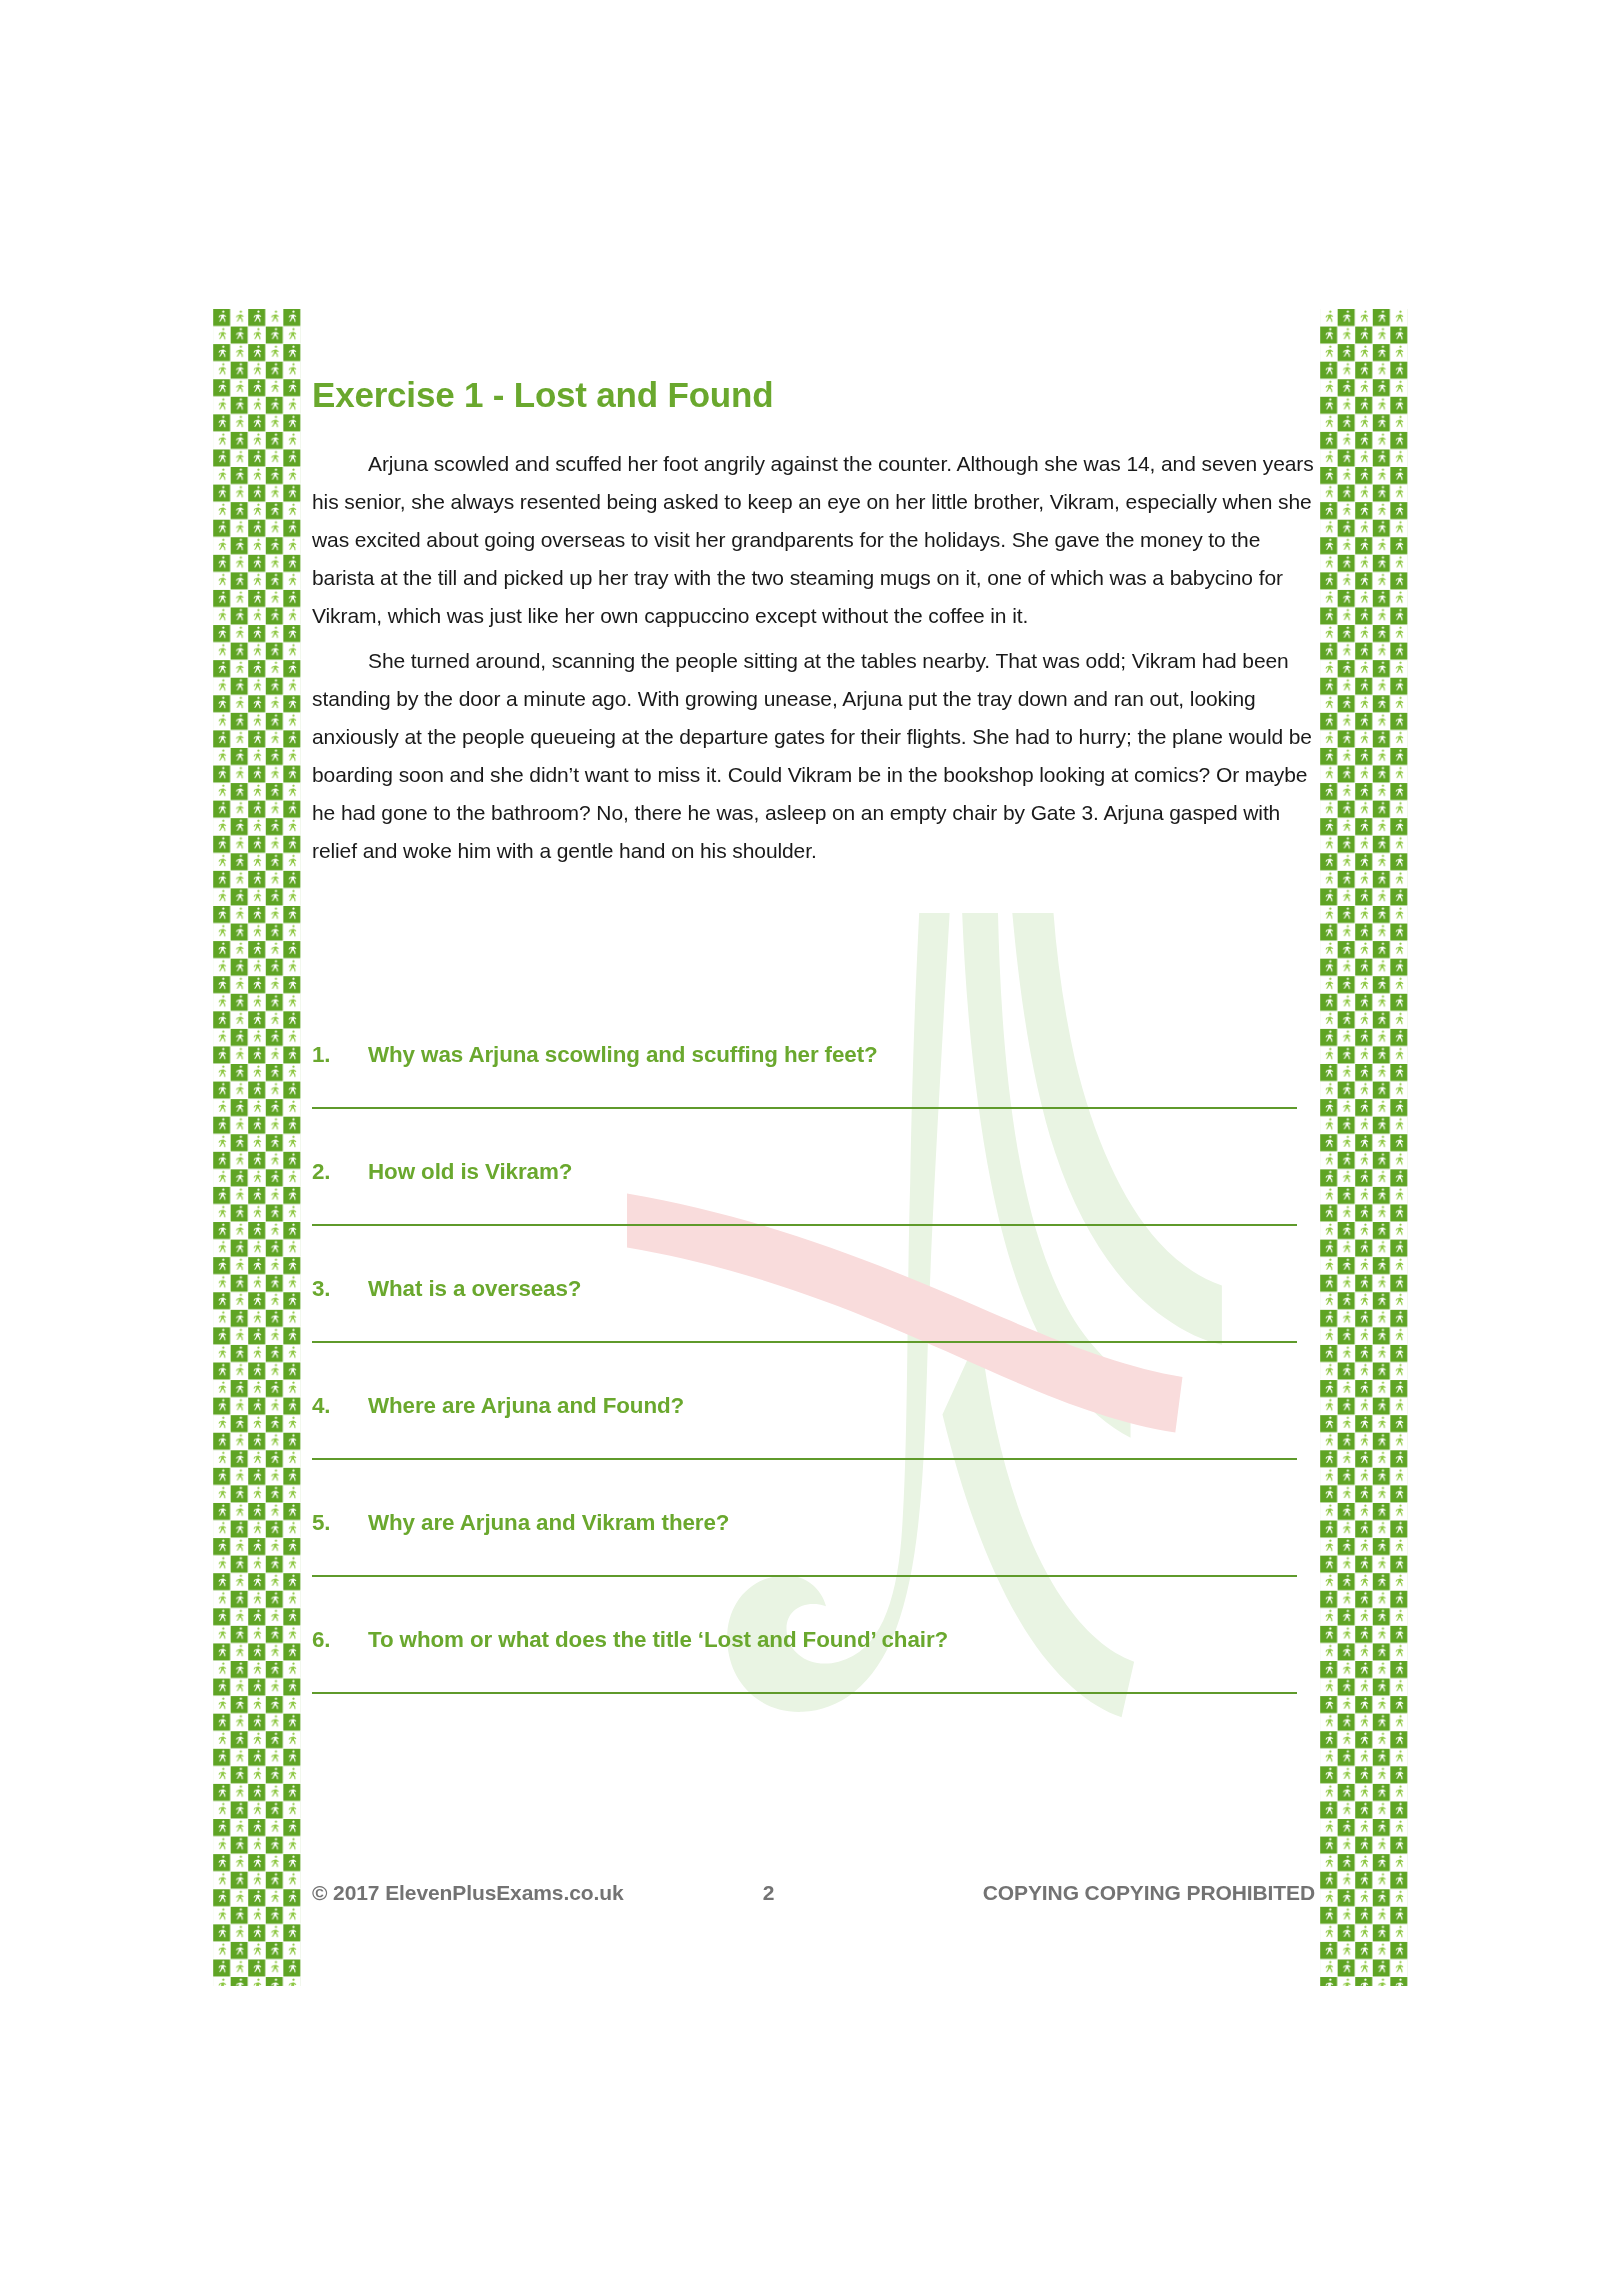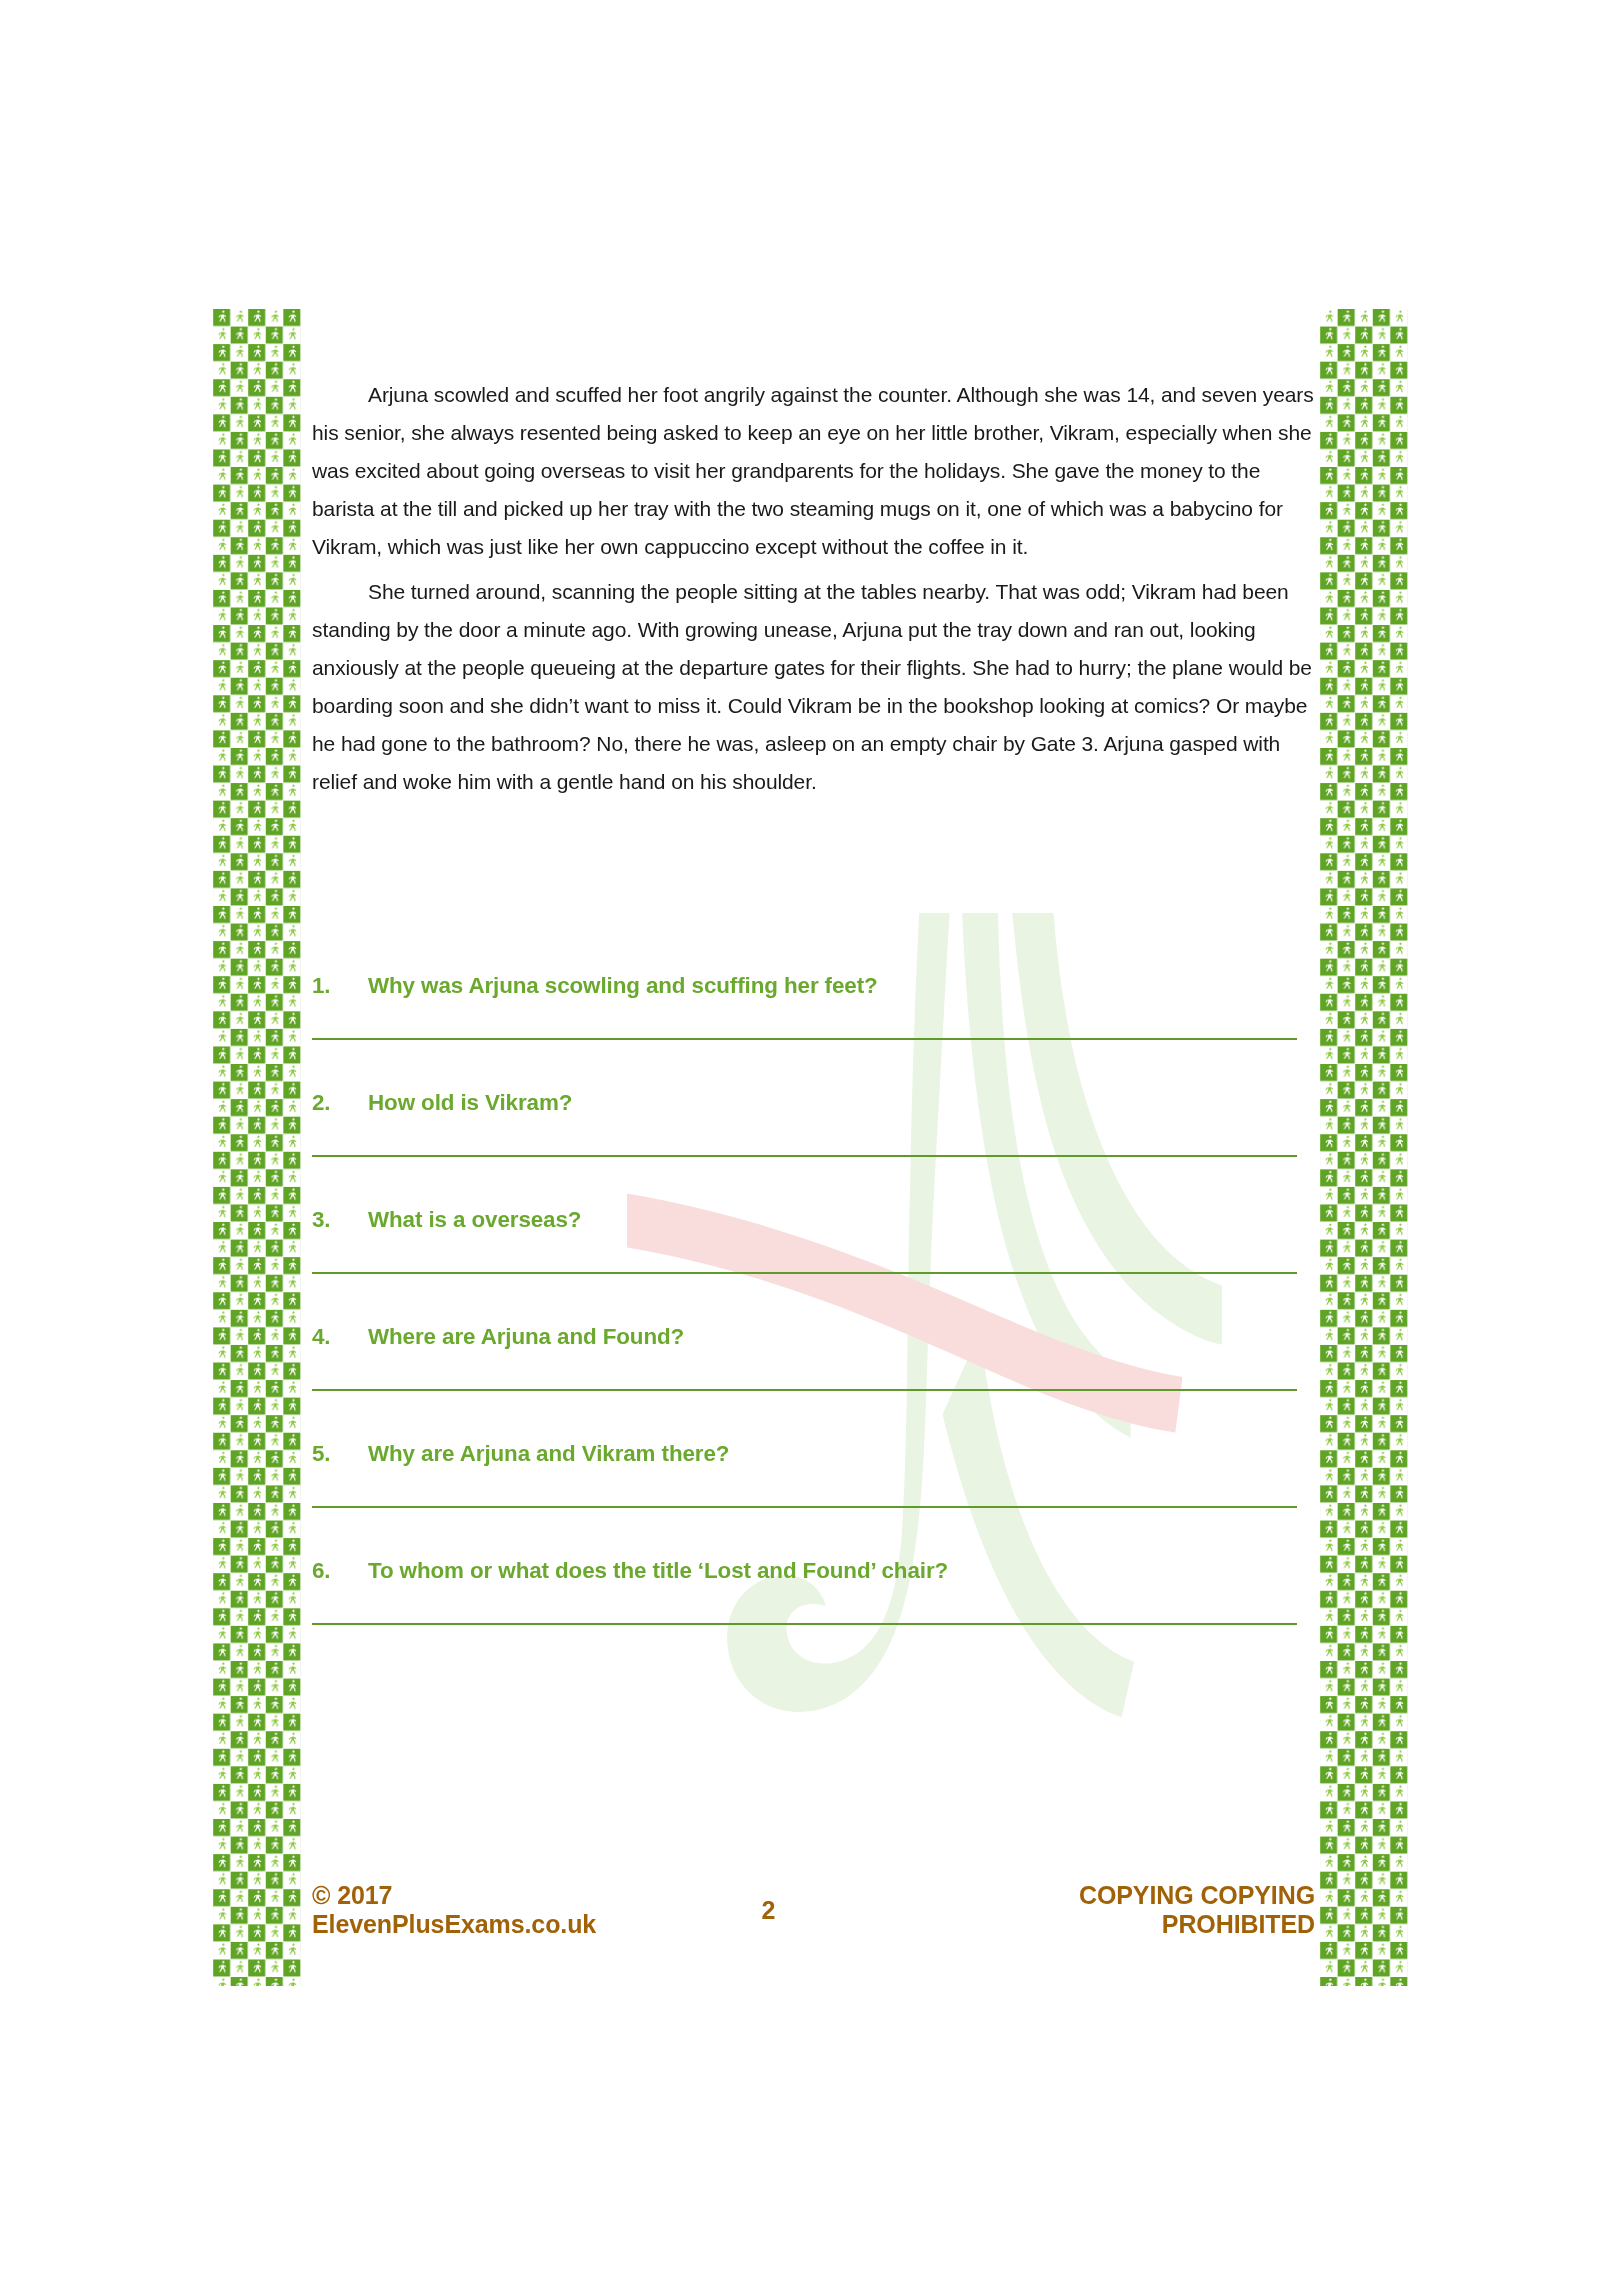--- a/index.html
+++ b/index.html
@@ -109,22 +109,22 @@
   }
 
   
   .footer {
     position: absolute;
     left: 312px;
     top: 1881px;
     width: 1003px;
     display: flex;
     align-items: center;
-    color: #a16207;
-    font-size: 25px;
+    color: #737373;
+    font-size: 21px;
     font-weight: bold;
     z-index: 2;
     letter-spacing: -0.1px;
   }
   .footer-left   { flex: 0 0 322px; text-align: left; }
   .footer-center { flex: 1 1 auto;  text-align: center; padding-right: 36px;}
   .footer-right  { flex: 0 0 376px; text-align: right; }
 </style>
 </head>
 <body>
@@ -220,20 +220,21 @@
               <use href="#fig2"></use>
             </g>
         </pattern>
       </defs>
       <rect x="0" y="0" width="98" height="1872" fill="url(#checkR)"></rect>
     </svg>
   </div>
 
   <div class="content">
 
+    <h1 class="page-title">Exercise 1 - Lost and Found</h1>
 
     <p class="passage-para">Arjuna scowled and scuffed her foot angrily against the counter. Although she was 14, and seven years his senior, she always resented being asked to keep an eye on her little brother, Vikram, especially when she was excited about going overseas to visit her grandparents for the holidays. She gave the money to the barista at the till and picked up her tray with the two steaming mugs on it, one of which was a babycino for Vikram, which was just like her own cappuccino except without the coffee in it.</p>
 
     <p class="passage-para">She turned around, scanning the people sitting at the tables nearby. That was odd; Vikram had been standing by the door a minute ago. With growing unease, Arjuna put the tray down and ran out, looking anxiously at the people queueing at the departure gates for their flights. She had to hurry; the plane would be boarding soon and she didn’t want to miss it. Could Vikram be in the bookshop looking at comics? Or maybe he had gone to the bathroom? No, there he was, asleep on an empty chair by Gate 3. Arjuna gasped with relief and woke him with a gentle hand on his shoulder.</p>
 
     <div class="questions">
 
       <div class="question-block">
         <div class="question-row">
           <span class="q-num">1.</span>

